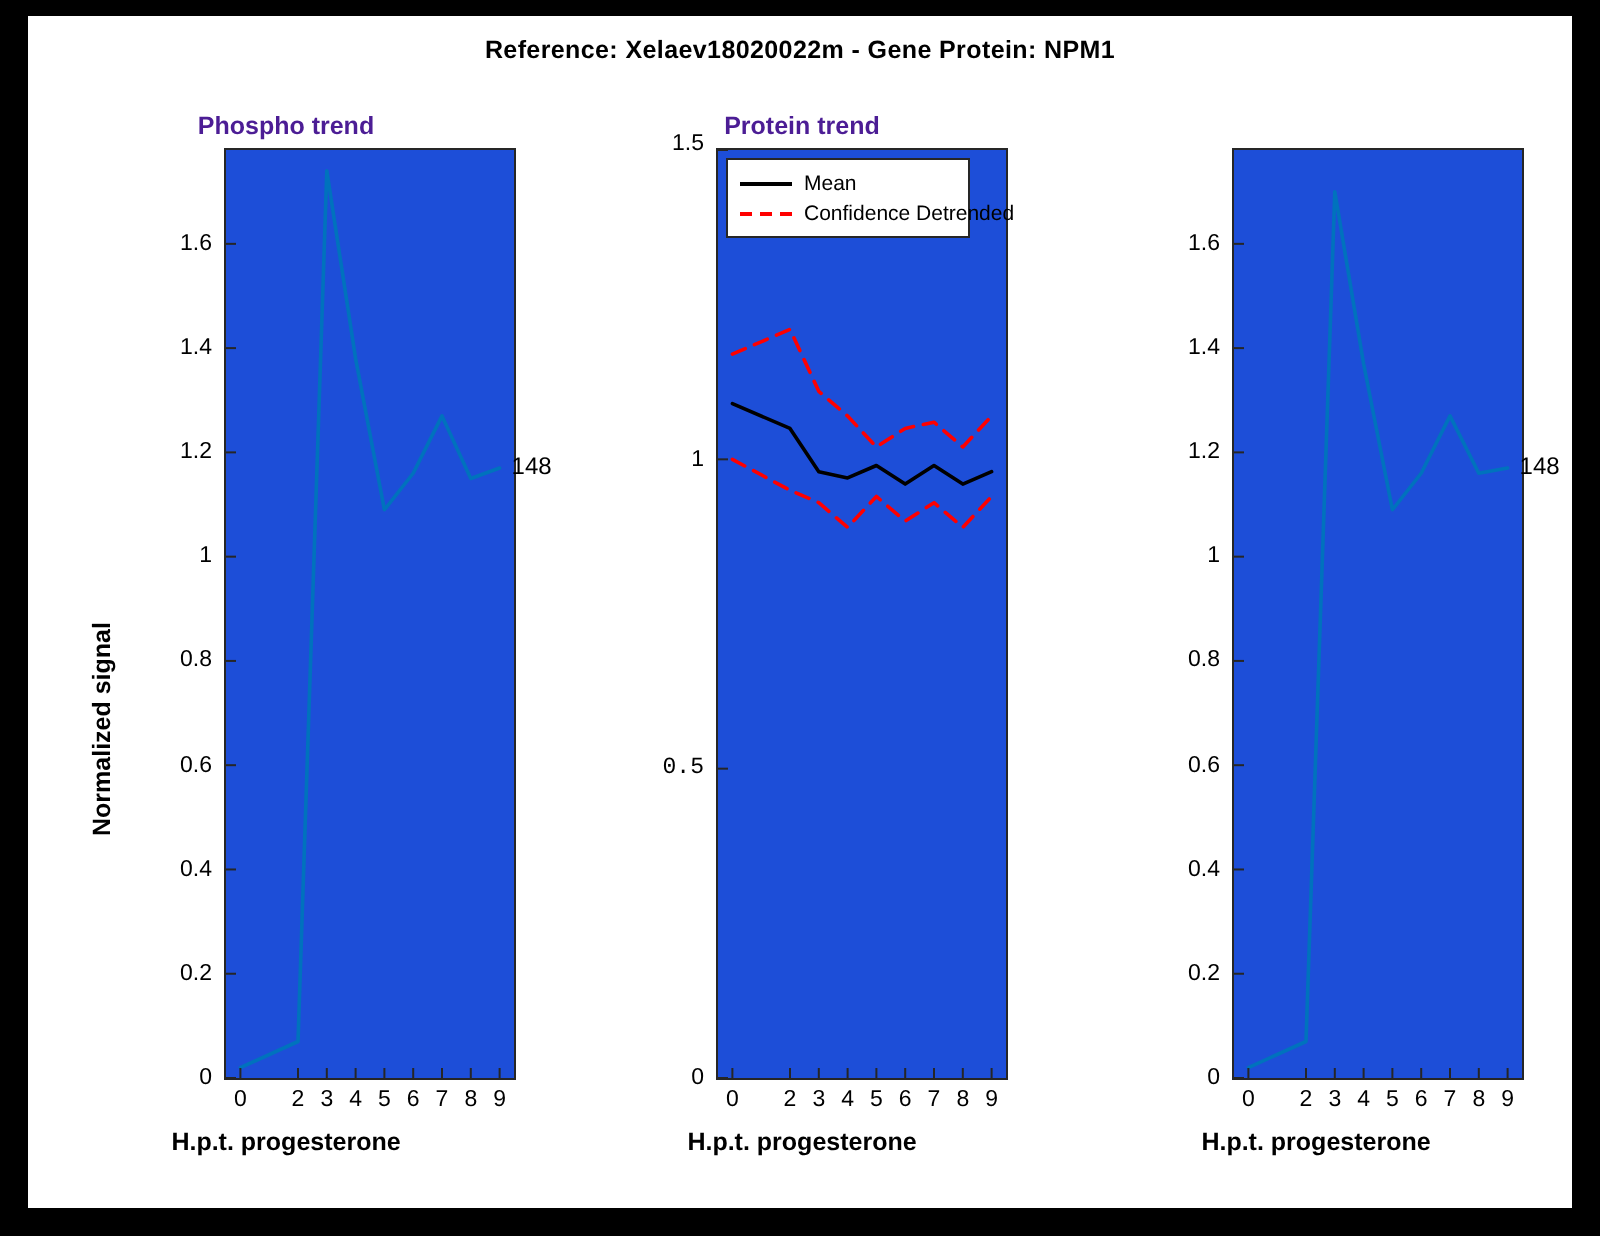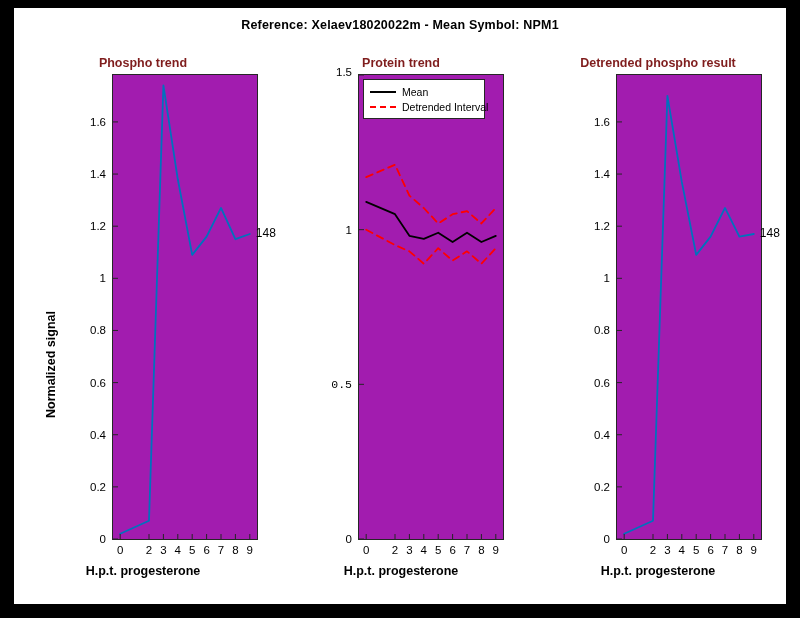--- a/index.html
+++ b/index.html
@@ -37,27 +37,27 @@
     top: 40px;
     height: 540px;
   }
   .panel-title {
     position: absolute;
     top: 8px;
     width: 100%;
     text-align: center;
     font-size: 12.5px;
     font-weight: bold;
-    color: #7f1d1d;
+    color: #4c1d95;
   }
   .plotbox {
     position: absolute;
     border: 1px solid #262626;
     box-sizing: border-box;
-    background: #a21caf;
+    background: #1d4ed8;
     overflow: visible;
   }
   .ytick-label {
     position: absolute;
     right: 0;
     transform: translateY(-50%);
     font-size: 11.5px;
     color: #000000;
     white-space: nowrap;
   }
@@ -120,21 +120,21 @@
     color: #000000;
     white-space: nowrap;
   }
   svg { display: block; }
 </style>
 </head>
 <body>
 
 <div id="figure">
 
-  <div id="suptitle">Reference:  Xelaev18020022m - Mean Symbol:  NPM1</div>
+  <div id="suptitle">Reference:  Xelaev18020022m - Gene Protein:  NPM1</div>
 
   <div class="panel" id="panel-1" style="left:0px; width:258px;">
     <div class="panel-title">Phospho trend</div>
     <div class="plotbox" id="box1" style="left:98px; top:26px; width:146px; height:466px;">
       <svg id="svg1" width="144" height="464" viewBox="0 0 144 464">
           <polyline points="7.20,458.79 36.00,445.75 50.40,10.43 64.80,104.27 79.20,179.87 93.60,161.62 108.00,132.94 122.40,164.22 136.80,159.01" fill="none" stroke="#0072bd" stroke-width="1.8" stroke-linejoin="round" stroke-linecap="round"></polyline>
           <line x1="0" x2="5" y1="464" y2="464" stroke="#262626" stroke-width="1"></line>
           <line x1="0" x2="5" y1="411.86516853932585" y2="411.86516853932585" stroke="#262626" stroke-width="1"></line>
           <line x1="0" x2="5" y1="359.7303370786517" y2="359.7303370786517" stroke="#262626" stroke-width="1"></line>
           <line x1="0" x2="5" y1="307.59550561797755" y2="307.59550561797755" stroke="#262626" stroke-width="1"></line>
@@ -202,21 +202,21 @@
           <line y1="464" y2="459" x1="122.39999999999999" x2="122.39999999999999" stroke="#262626" stroke-width="1"></line>
           <line y1="464" y2="459" x1="136.79999999999998" x2="136.79999999999998" stroke="#262626" stroke-width="1"></line>
         </svg>
       <div id="legend" style="left:4px; top:4px; width:122px;">
         <div class="legend-row">
           <span class="legend-swatch solid"></span>
           <span class="legend-text">Mean</span>
         </div>
         <div class="legend-row">
           <span class="legend-swatch dashed"></span>
-          <span class="legend-text">Detrended Interval</span>
+          <span class="legend-text">Confidence Detrended</span>
         </div>
       </div>
     </div>
     <div id="yticks2">
         <div class="ytick-label" style="top: 491px; right: 178px;">0</div>
         <div class="ytick-label" style="top: 336.333px; right: 178px; font-family: Liberation Mono, monospace;">0.5</div>
         <div class="ytick-label" style="top: 181.667px; right: 178px;">1</div>
         <div class="ytick-label" style="top: 24px; right: 178px;">1.5</div>
       </div>
     <div id="xticks2">
@@ -227,21 +227,20 @@
         <div class="xtick-label" style="left: 166.2px; top: 496px;">5</div>
         <div class="xtick-label" style="left: 180.6px; top: 496px;">6</div>
         <div class="xtick-label" style="left: 195px; top: 496px;">7</div>
         <div class="xtick-label" style="left: 209.4px; top: 496px;">8</div>
         <div class="xtick-label" style="left: 223.8px; top: 496px;">9</div>
       </div>
     <div class="xlabel" style="top:516px;">H.p.t. progesterone</div>
   </div>
 
   <div class="panel" id="panel-3" style="left:516px; width:256px;">
-    <div class="panel-title">Detrended phospho result</div>
     <div class="plotbox" id="box3" style="left:86px; top:26px; width:146px; height:466px;">
       <svg id="svg3" width="144" height="464" viewBox="0 0 144 464">
           <polyline points="7.20,458.79 36.00,445.75 50.40,20.85 64.80,106.88 79.20,179.87 93.60,161.62 108.00,132.94 122.40,161.62 136.80,159.01" fill="none" stroke="#0072bd" stroke-width="1.8" stroke-linejoin="round" stroke-linecap="round"></polyline>
           <line x1="0" x2="5" y1="464" y2="464" stroke="#262626" stroke-width="1"></line>
           <line x1="0" x2="5" y1="411.86516853932585" y2="411.86516853932585" stroke="#262626" stroke-width="1"></line>
           <line x1="0" x2="5" y1="359.7303370786517" y2="359.7303370786517" stroke="#262626" stroke-width="1"></line>
           <line x1="0" x2="5" y1="307.59550561797755" y2="307.59550561797755" stroke="#262626" stroke-width="1"></line>
           <line x1="0" x2="5" y1="255.46067415730334" y2="255.46067415730334" stroke="#262626" stroke-width="1"></line>
           <line x1="0" x2="5" y1="203.3258426966292" y2="203.3258426966292" stroke="#262626" stroke-width="1"></line>
           <line x1="0" x2="5" y1="151.19101123595505" y2="151.19101123595505" stroke="#262626" stroke-width="1"></line>

